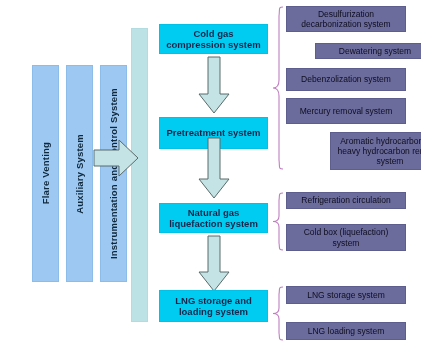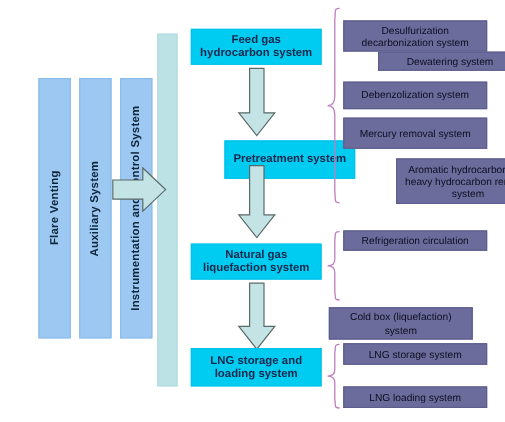--- a/index.html
+++ b/index.html
@@ -121,28 +121,28 @@
     <span class="vlabel">Instrumentation and Control System</span>
   </div>
 
   <div class="spine" style="left:131px; top:28px; width:17px; height:294px;"></div>
 
   <svg class="arrow-svg" style="left:93px; top:138px;" width="46" height="40" viewBox="0 0 46 40">
     <polygon class="arrow-shape" points="1,12 26,12 26,2 45,20 26,38 26,28 1,28"></polygon>
   </svg>
 
   <div class="procbox" style="left:159px; top:24px; width:109px; height:30px;">
-    <span>Feed gas hydrocarbon system</span>
+    <span>Cold gas compression system</span>
   </div>
 
   <svg class="arrow-svg" style="left:198px; top:56px;" width="32" height="59" viewBox="0 0 32 59">
     <polygon class="arrow-shape" points="10,1 22,1 22,38 31,38 16,57 1,38 10,38"></polygon>
   </svg>
 
-  <div class="procbox" style="left:159px; top:117px; width:109px; height:32px;margin-left:28px;">
+  <div class="procbox" style="left:159px; top:117px; width:109px; height:32px;">
     <span>Pretreatment system</span>
   </div>
 
   <svg class="arrow-svg" style="left:198px; top:137px;" width="32" height="63" viewBox="0 0 32 63">
     <polygon class="arrow-shape" points="10,1 22,1 22,42 31,42 16,61 1,42 10,42"></polygon>
   </svg>
 
   <div class="procbox" style="left:159px; top:203px; width:109px; height:30px;">
     <span>Natural gas liquefaction system</span>
   </div>
@@ -160,21 +160,21 @@
   </svg>
 
   <svg class="brace-svg" style="left:272px; top:192px;" width="14" height="59" viewBox="0 0 14 59">
     <path class="brace-path" d="M11,1 C6,1 8,3 7,8 L7,24 C7,28 5,29.5 1,29.5 C5,29.5 7,31 7,35 L7,51 C8,56 6,58 11,58"></path>
   </svg>
 
   <svg class="brace-svg" style="left:272px; top:286px;" width="14" height="55" viewBox="0 0 14 55">
     <path class="brace-path" d="M11,1 C6,1 8,3 7,8 L7,22 C7,26 5,27.5 1,27.5 C5,27.5 7,29 7,33 L7,47 C8,52 6,54 11,54"></path>
   </svg>
 
-  <div class="subbox" style="left:286px; top:6px; width:120px; height:26px;margin-top:11px;">
+  <div class="subbox" style="left:286px; top:6px; width:120px; height:26px;">
     <span>Desulfurization decarbonization system</span>
   </div>
 
   <div class="subbox" style="left:286px; top:43px; width:120px; height:16px;margin-left:29px;">
     <span>Dewatering system</span>
   </div>
 
   <div class="subbox" style="left:286px; top:68px; width:120px; height:23px;">
     <span>Debenzolization system</span>
   </div>
@@ -184,21 +184,21 @@
   </div>
 
   <div class="subbox" style="left:286px; top:132px; width:120px; height:38px;margin-left:44px;">
     <span>Aromatic hydrocarbon and heavy hydrocarbon removal system</span>
   </div>
 
   <div class="subbox" style="left:286px; top:192px; width:120px; height:17px;">
     <span>Refrigeration circulation</span>
   </div>
 
-  <div class="subbox" style="left:274px; top:224px; width:120px; height:27px;margin-top:32px;">
+  <div class="subbox" style="left:286px; top:224px; width:120px; height:27px;">
     <span>Cold box (liquefaction) system</span>
   </div>
 
   <div class="subbox" style="left:286px; top:286px; width:120px; height:18px;">
     <span>LNG storage system</span>
   </div>
 
   <div class="subbox" style="left:286px; top:322px; width:120px; height:18px;">
     <span>LNG loading system</span>
   </div>

